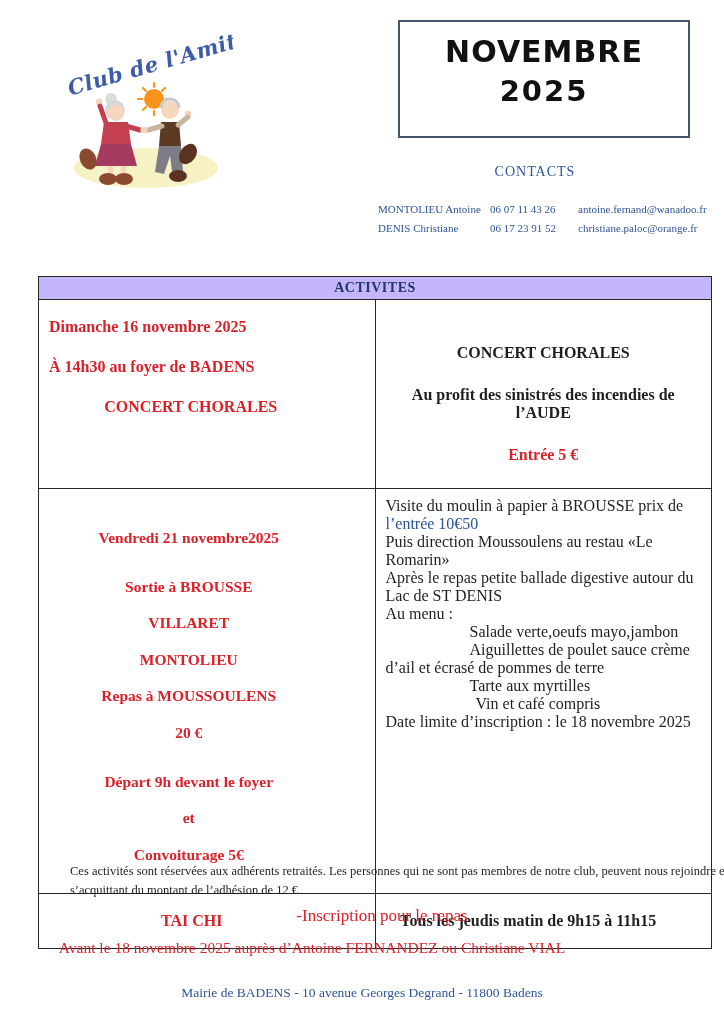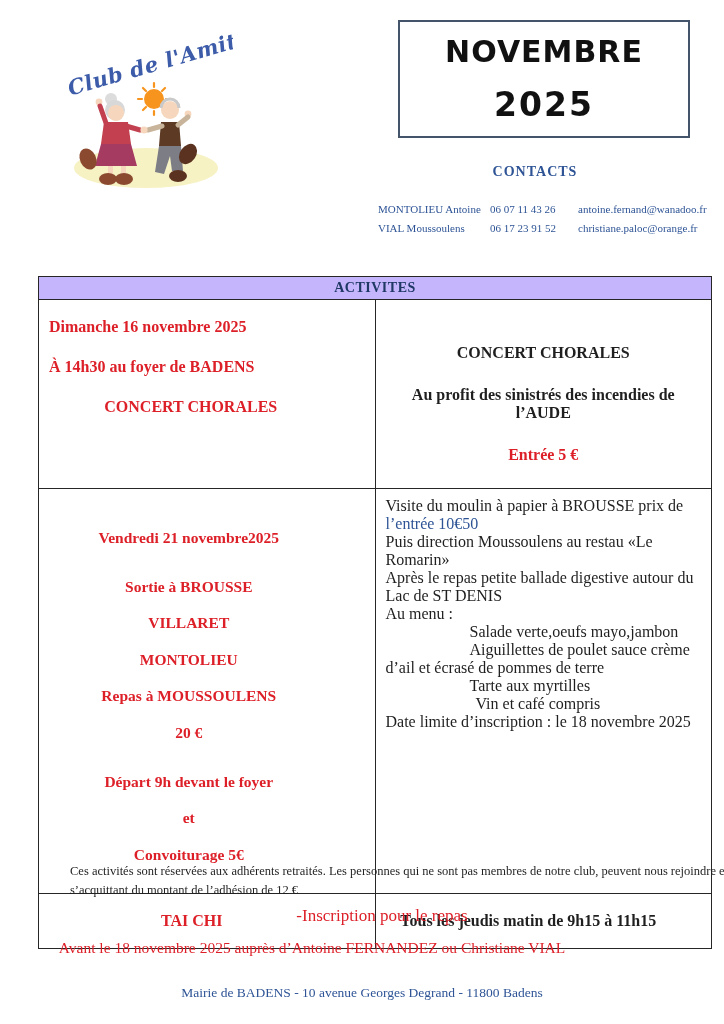--- a/index.html
+++ b/index.html
@@ -16,28 +16,28 @@
   .title-box{
     position:absolute;left:398px;top:20px;width:292px;height:118px;
     border:2px solid #44546A;box-sizing:border-box;text-align:center;
   }
   .title-box .month{
     margin-top:12px;
     font-family:"DejaVu Sans", sans-serif;
     font-weight:bold;font-size:30px;color:#111111;letter-spacing:1px;
   }
   .title-box .year{
-    margin-top:16px;
+    margin-top:5px;
     font-family:"DejaVu Sans", sans-serif;
-    font-weight:bold;font-size:33px;color:#111111;letter-spacing:2px;
+    font-weight:bold;font-size:29px;color:#111111;letter-spacing:2px;
   }
   
   .contacts-heading{
     position:absolute;left:380px;top:164px;width:310px;
-    text-align:center;font-weight:bold;font-size:14px;color:#2E5496;
+    text-align:center;font-weight:normal;font-size:14px;color:#2E5496;
     letter-spacing:1px;
   }
   .contacts{
     position:absolute;left:378px;top:200px;width:336px;
     font-size:11px;color:#2E5496;line-height:1.75;
   }
   .contact-row{display:flex;}
   .contact-name{width:112px;}
   .contact-phone{width:88px;}
   .contact-email{flex:1;}
@@ -174,21 +174,21 @@
   </div>
 
   <div class="contacts-heading">CONTACTS</div>
   <div class="contacts">
     <div class="contact-row">
       <span class="contact-name">MONTOLIEU Antoine</span>
       <span class="contact-phone">06 07 11 43 26</span>
       <span class="contact-email">antoine.fernand@wanadoo.fr</span>
     </div>
     <div class="contact-row">
-      <span class="contact-name">VIAL Moussoulens</span>
+      <span class="contact-name">DENIS Christiane</span>
       <span class="contact-phone">06 17 23 91 52</span>
       <span class="contact-email">christiane.paloc@orange.fr</span>
     </div>
   </div>
 
   <table class="activities">
     <tbody>
         <tr>
       <th colspan="2">ACTIVITES</th>
     </tr>

